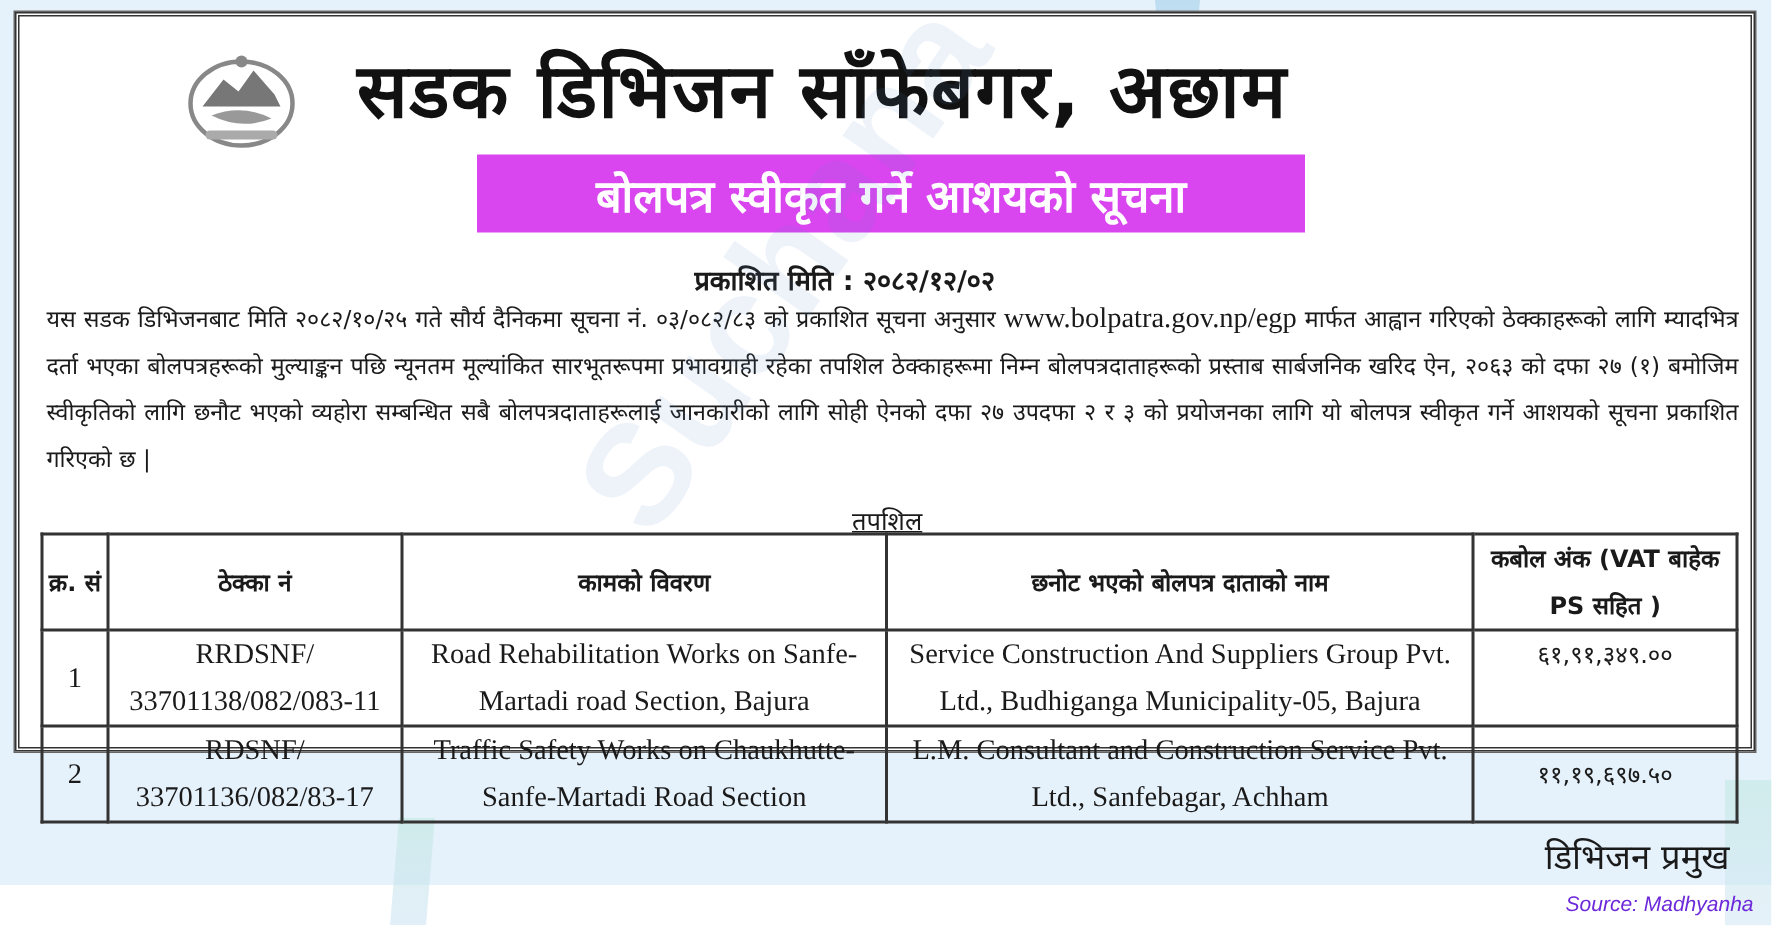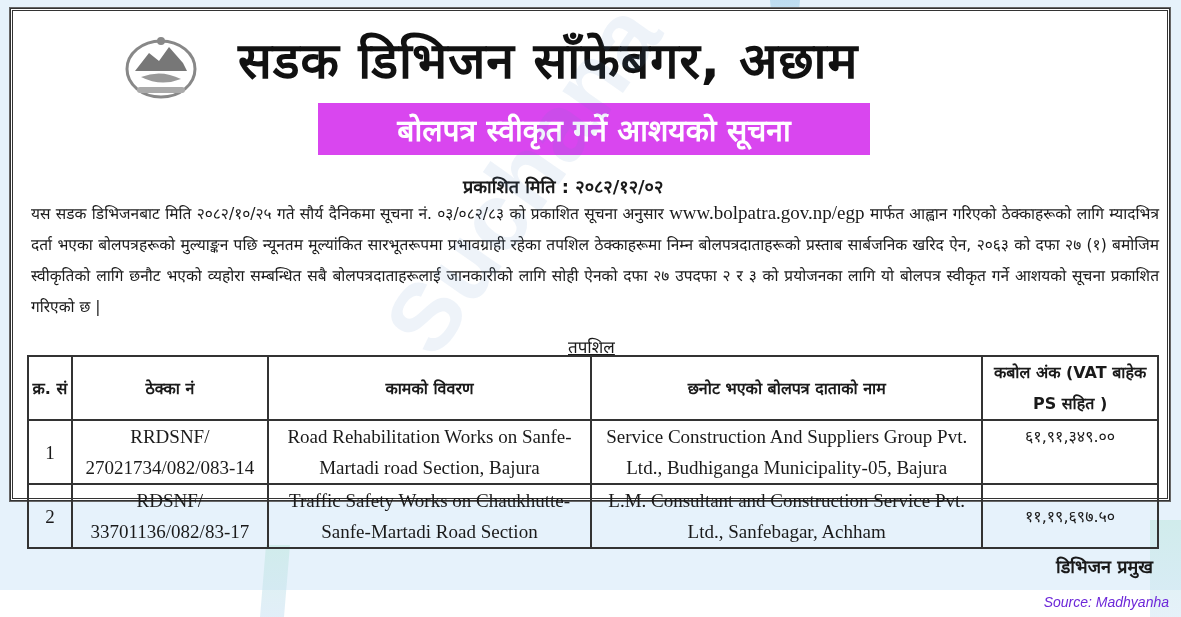--- a/index.html
+++ b/index.html
@@ -67,21 +67,21 @@
   }
   table.t th, table.t td {
     border: 2px solid #333; text-align: center; vertical-align: middle;
     line-height: 31px; padding: 0 3px; font-weight: normal;
   }
   table.t th { font-family: "DejaVu Sans", sans-serif; font-size: 16px; font-weight: bold; height: 62px; }
   table.t td { height: 64px; }
   .amt { font-family: "DejaVu Sans", sans-serif; font-size: 16px; }
   .sig {
     position: absolute; right: 14px; top: 543px;
-    font-family: "DejaVu Sans", sans-serif; font-weight: bold; font-size: 18px;
+    font-family: "DejaVu Sans", sans-serif; font-weight: normal; font-size: 23px;
   }
   .source {
     position: absolute; right: 12px; top: 594px;
     font-family: "Liberation Sans", sans-serif; font-style: italic; font-size: 14px; color: #6d28d9;
   }
   .watermark {
     position: absolute; left: 350px; top: 300px;
     font-family: "Liberation Sans", sans-serif; font-weight: bold; font-size: 96px;
     color: rgba(90,140,200,0.10); transform: rotate(-55deg); transform-origin: left top;
     pointer-events: none;
@@ -132,21 +132,21 @@
         <th>क्र. सं</th>
         <th>ठेक्का नं</th>
         <th>कामको विवरण</th>
         <th>छनोट भएको बोलपत्र दाताको नाम</th>
         <th>कबोल अंक (VAT बाहेक PS सहित )</th>
       </tr>
     </thead>
     <tbody>
       <tr>
         <td>1</td>
-        <td>RRDSNF/ 27021734/082/083-14</td>
+        <td>RRDSNF/ 33701138/082/083-11</td>
         <td>Road Rehabilitation Works on Sanfe-Martadi road Section, Bajura</td>
         <td>Service Construction And Suppliers Group Pvt. Ltd., Budhiganga Municipality-05, Bajura</td>
         <td class="amt" style="vertical-align:top">६१,९१,३४९.००</td>
       </tr>
       <tr>
         <td>2</td>
         <td>RDSNF/ 33701136/082/83-17</td>
         <td>Traffic Safety Works on Chaukhutte-Sanfe-Martadi Road Section</td>
         <td>L.M. Consultant and Construction Service Pvt. Ltd., Sanfebagar, Achham</td>
         <td class="amt">११,१९,६९७.५०</td>

